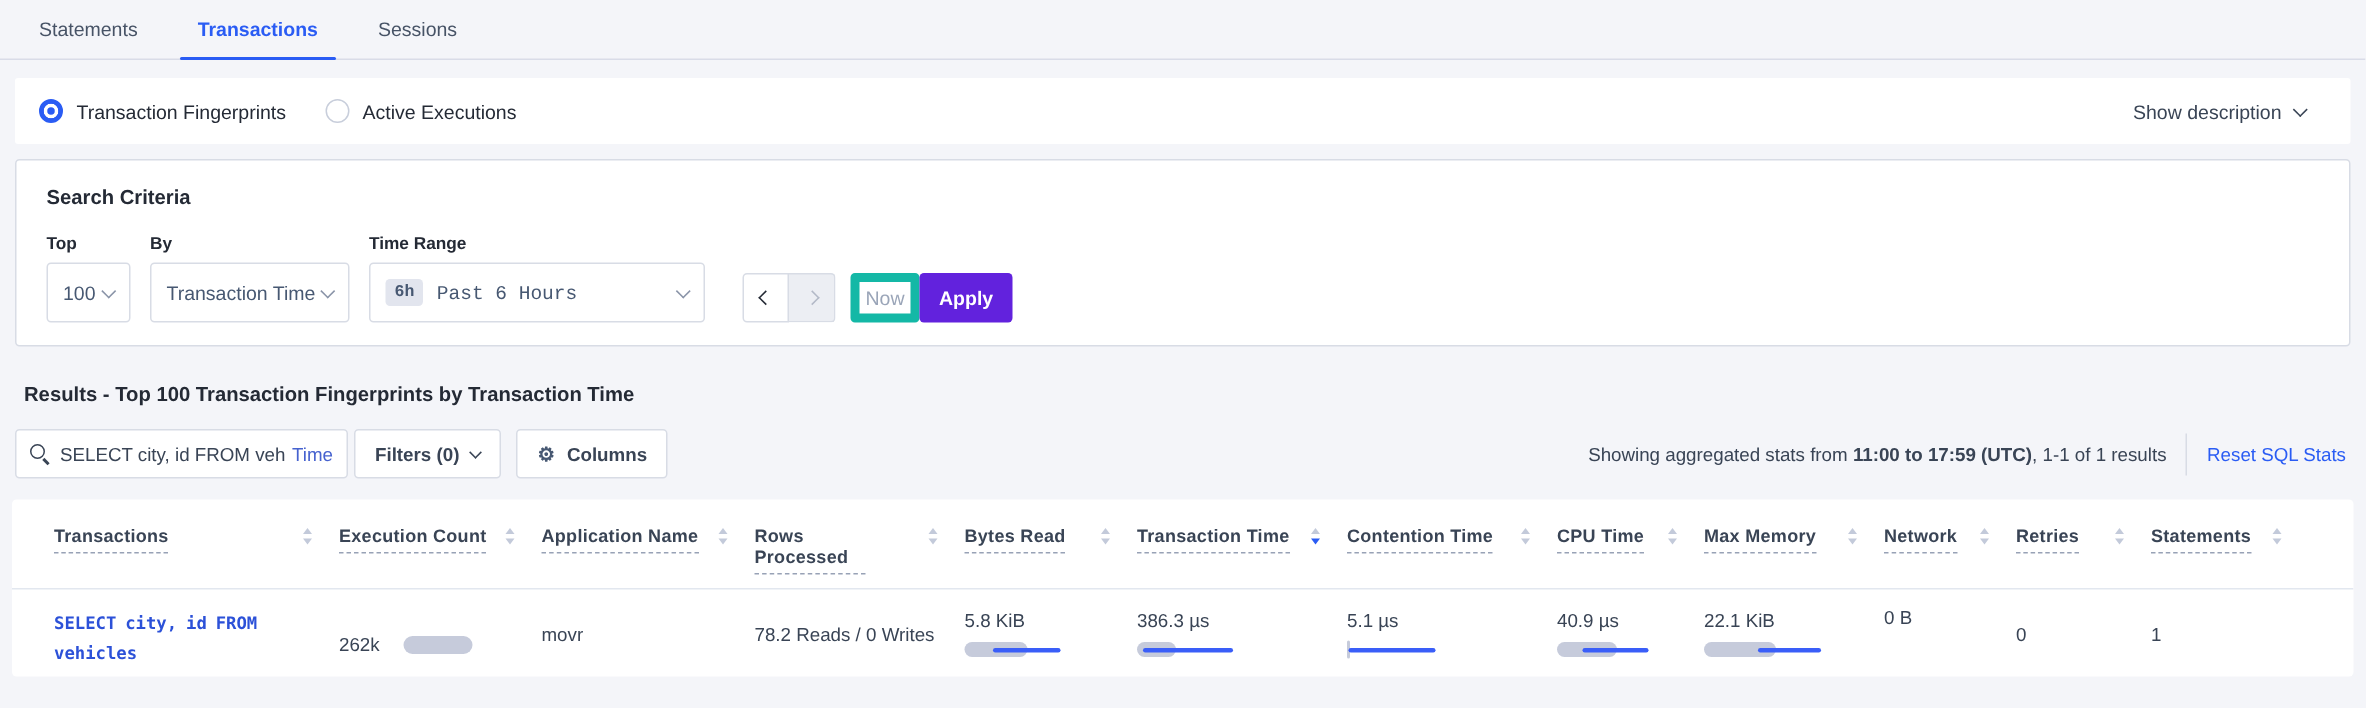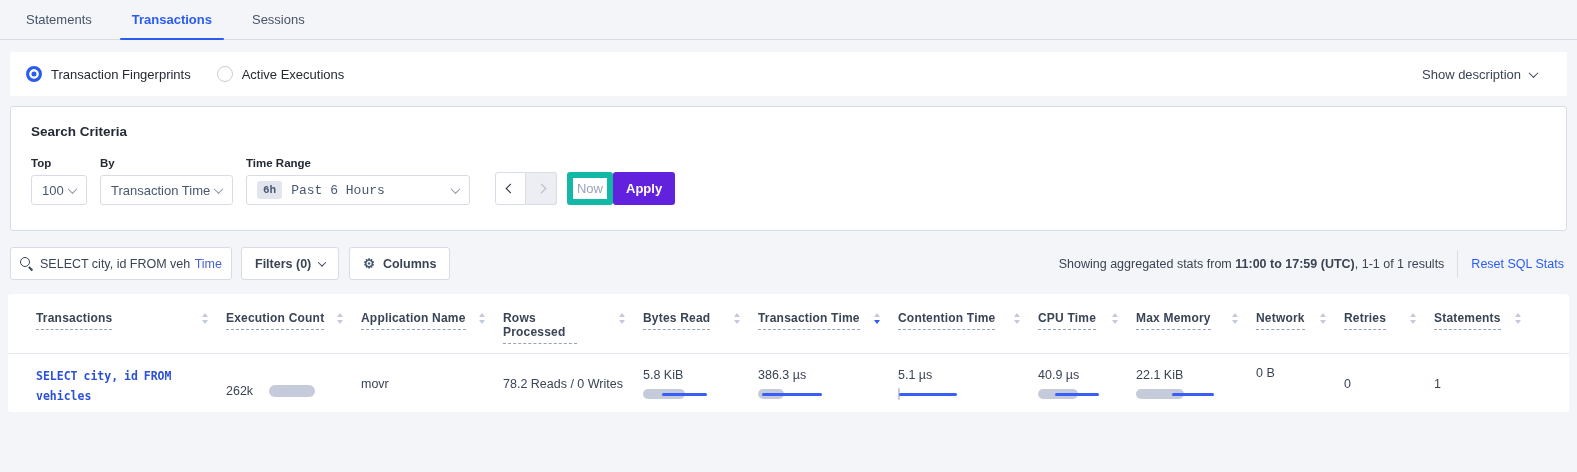--- a/index.html
+++ b/index.html
@@ -58,21 +58,21 @@
   
   .criteria-card {
     margin:10px 10px 0 10px; background:#fff; border:1px solid #d8dce5;
     border-radius:3px; padding:17px 20px 24px 20px; height:125px;
   }
   .criteria-title { font-size:13.5px; font-weight:bold; color:#242a35; }
   .criteria-row { display:flex; align-items:flex-end; margin-top:18px; }
   .ctrl-group { display:flex; flex-direction:column; margin-right:13px; }
   .ctrl-label { font-size:11.5px; font-weight:bold; color:#242a35; margin-bottom:6px; }
   .select {
-    height:30px; border:1px solid #d8dce5; border-radius:3px; background:#fff;
+    height:40px; border:1px solid #d8dce5; border-radius:3px; background:#fff;
     display:flex; align-items:center; padding:0 10px; font-size:13px; color:#475872;
     cursor:pointer;
   }
   .select .chev { color:#8a94a8; margin-left:auto; }
   .sel-top { width:56px; }
   .sel-by { width:133px; }
   .sel-range { width:224px;font-family:Liberation Mono, monospace; }
   .range-badge {
     background:#e2e5ee; color:#475872; font-size:11px; font-weight:bold;
     border-radius:3px; padding:3px 6px; margin-right:9px;
@@ -117,21 +117,21 @@
     border:none; outline:none; flex:1; min-width:0; font-size:12.5px; color:#394455;
     font-family:"Liberation Sans", sans-serif; background:transparent;
   }
   .enter-hint { font-size:12.5px; color:#4662cf; margin-left:5px; cursor:pointer; }
   .tool-btn {
     height:33px; background:#fff; border:1px solid #d8dce5; border-radius:3px;
     display:flex; align-items:center; gap:8px; padding:0 13px;
     font-size:12.5px; font-weight:bold; color:#394455; cursor:pointer;
   }
   .tool-btn .chev { color:#394455; width:6px; height:6px; }
-  .filters-btn { margin-left:9px; }
+  .filters-btn { margin-left:4px; }
   .columns-btn { margin-left:10px; }
   .gear { font-size:13px; color:#475872; line-height:1; }
   .toolbar-right { margin-left:auto; display:flex; align-items:center; }
   .stats-text { font-size:12.5px; color:#394455; white-space:nowrap; }
   .stats-text b { font-weight:bold; }
   .v-divider { width:1px; height:28px; background:#d8dce5; margin:0 13px; }
   .reset-link { font-size:12.5px; color:#2a5cf4; cursor:pointer; white-space:nowrap; padding-right:3px; }
 
   
   .table-card {
@@ -233,20 +233,21 @@
         </div>
         <div class="arrow-btn next">
           <span class="chev right"></span>
         </div>
       </div>
       <div class="now-btn">Now</div>
       <div class="apply-btn">Apply</div>
     </div>
   </div>
 
+  <div class="results-heading">Results - Top 100 Transaction Fingerprints by Transaction Time</div>
 
   <div class="toolbar">
     <div class="search-box">
       <span class="mag"></span>
       <input type="text" value="SELECT city, id FROM vehicles W" style="">
       <span class="enter-hint">Time</span>
     </div>
     <div class="tool-btn filters-btn">
       <span>Filters (0)</span>
       <span class="chev down"></span>

